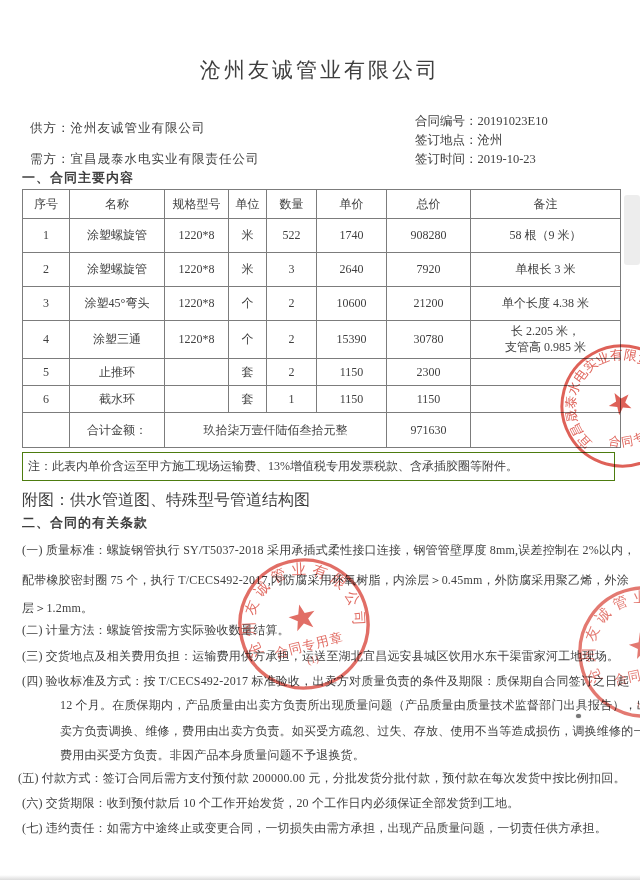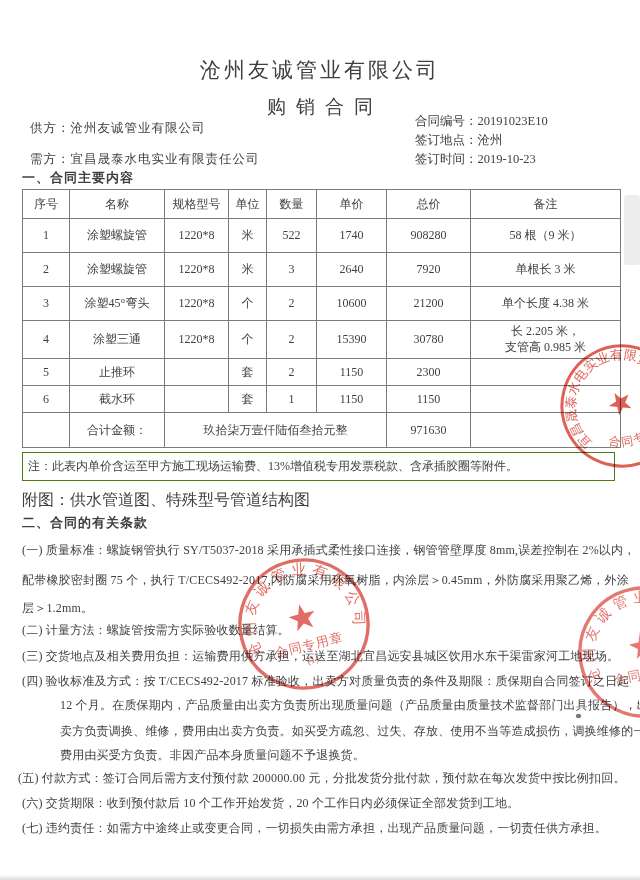--- a/index.html
+++ b/index.html
@@ -45,21 +45,20 @@
   .pen-dot{top:714px;left:576px;width:5px;height:4px;background:#4a4a4a;border-radius:50%;opacity:.75;box-shadow:0 0 1px #4a4a4a;}
   .smudge{top:195px;left:624px;width:16px;height:70px;background:#e6e6e6;opacity:.7;border-radius:3px;}
   .page-edge{bottom:0;left:0;width:640px;height:5px;background:linear-gradient(#ffffff,#dcdcdc);}
 </style>
 </head>
 <body>
 
 <div class="page">
 
   <div class="abs title1">沧州友诚管业有限公司</div>
-  <div class="abs title2">购销合同</div>
 
   <div class="abs party supplier">供方：沧州友诚管业有限公司</div>
   <div class="abs party buyer">需方：宜昌晟泰水电实业有限责任公司</div>
 
   <div class="abs meta">
     <div class="row"><span>合同编号：</span><span>20191023E10</span></div>
     <div class="row"><span>签订地点：</span><span>沧州</span></div>
     <div class="row"><span>签订时间：</span><span>2019-10-23</span></div>
   </div>
 

